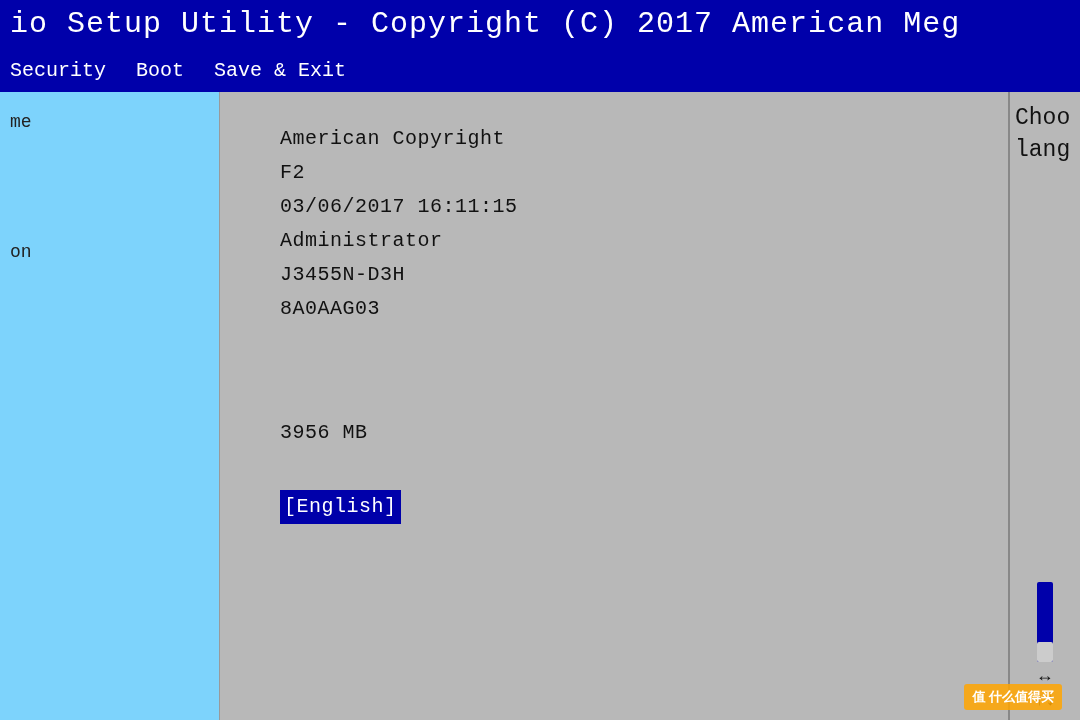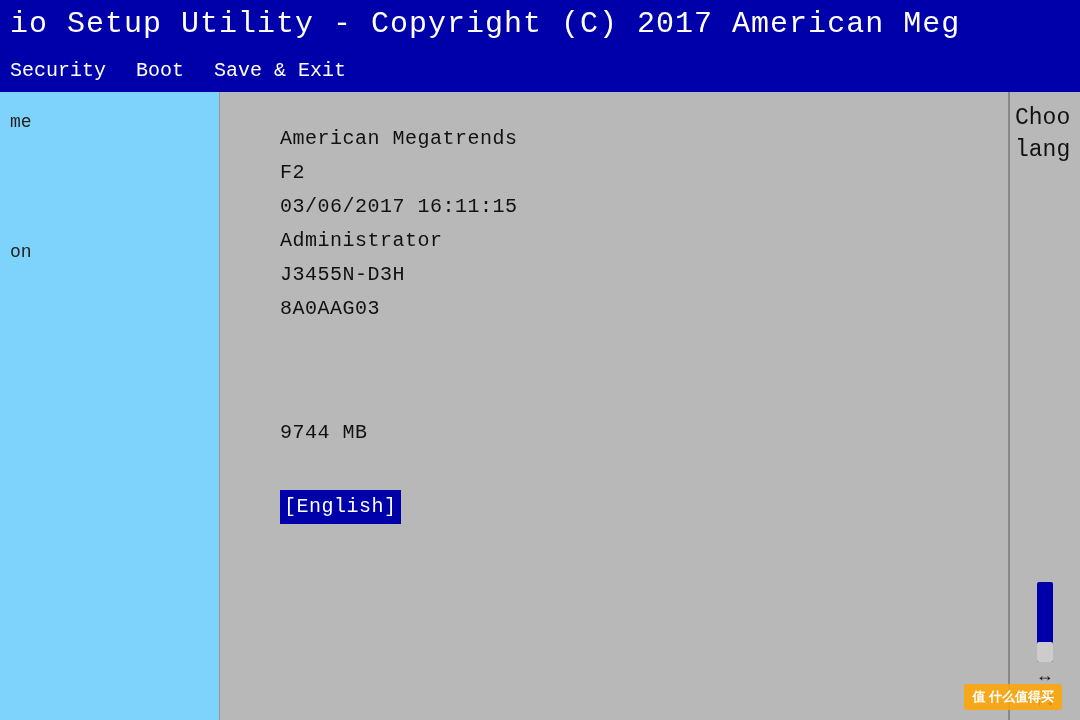--- a/index.html
+++ b/index.html
@@ -184,30 +184,30 @@
 <div class="main-area">
 
   <div class="left-sidebar">
     <div class="label">me</div>
     <div class="label" style="margin-top: 80px;">on</div>
   </div>
 
   <div class="center-content">
 
     <div class="info-block">
-      <div class="info-line">American Megatrends</div>
+      <div class="info-line">American Copyright</div>
       <div class="info-line">F2</div>
       <div class="info-line">03/06/2017 16:11:15</div>
       <div class="info-line">Administrator</div>
       <div class="info-line">J3455N-D3H</div>
       <div class="info-line">8A0AAG03</div>
     </div>
 
     <div class="memory-block">
-      <div class="info-line">9744  MB</div>
+      <div class="info-line">3956  MB</div>
     </div>
 
     <div class="language-block">
       <div class="info-line highlight" style="display: inline-block;">[English]</div>
     </div>
 
   </div>
 
   <div class="right-sidebar">
     <div class="hint-text">

